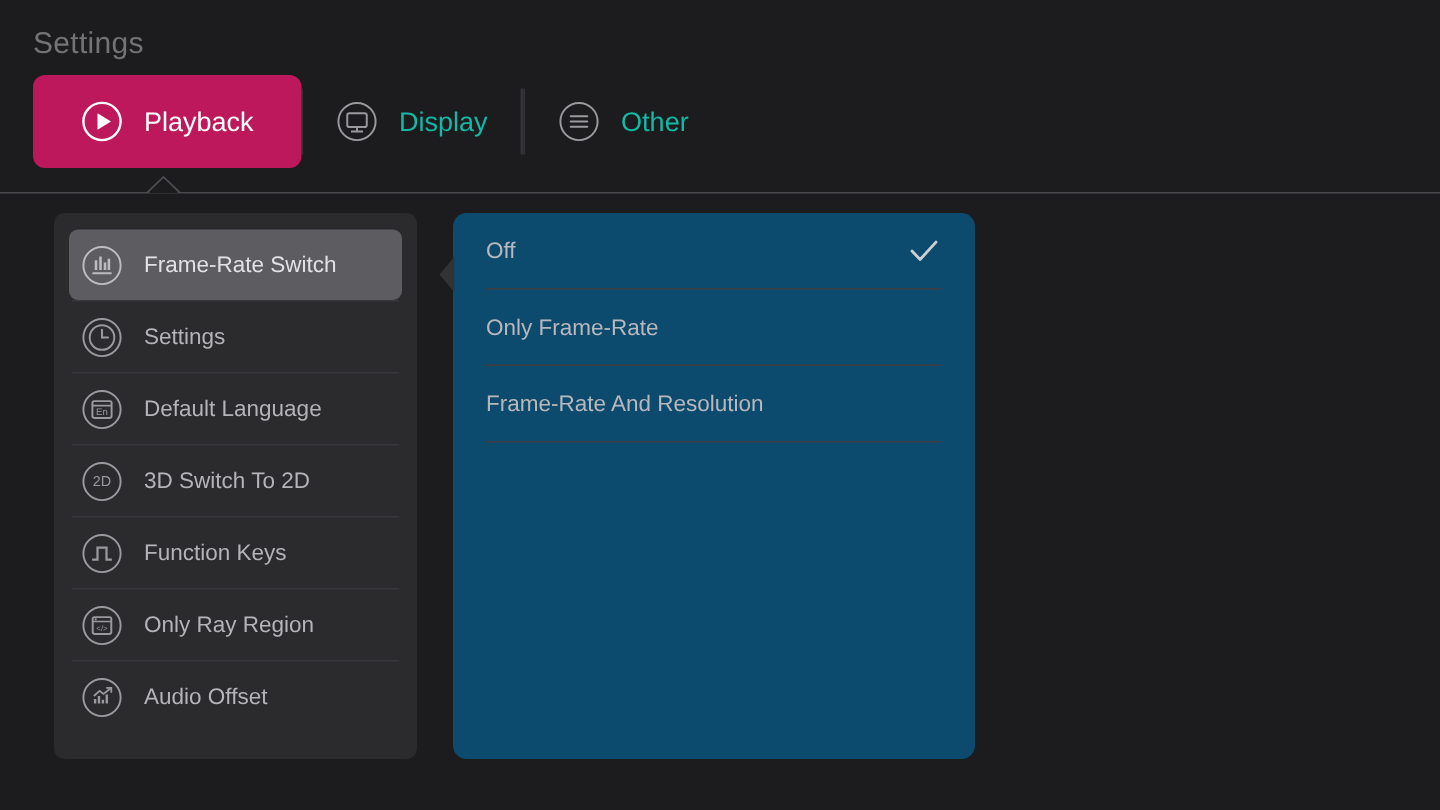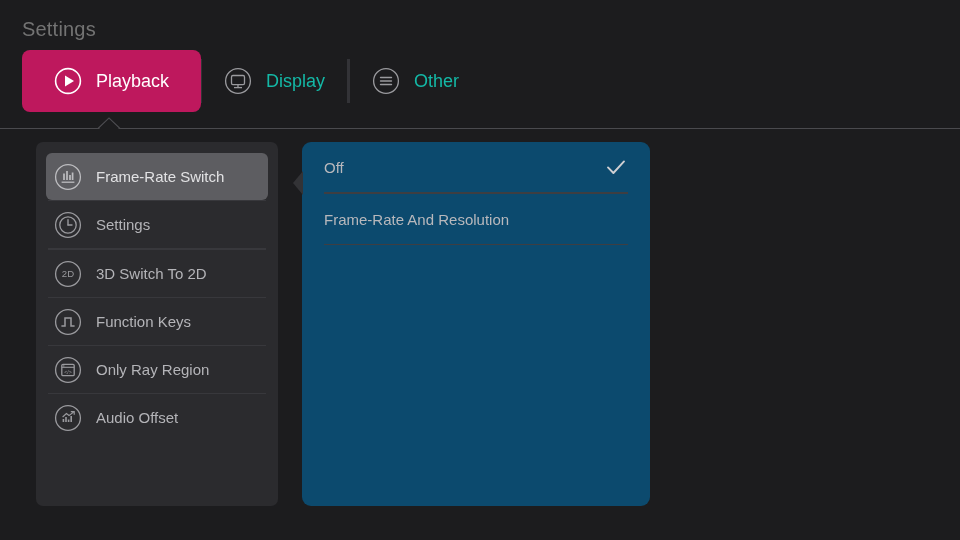--- a/index.html
+++ b/index.html
@@ -226,20 +226,31 @@
           <svg width="28" height="28" viewBox="0 0 28 28">
             <circle cx="14" cy="14" r="12.4" fill="none" stroke="#9a9a9e" stroke-width="1.3"></circle>
             <circle cx="14" cy="14" r="8.2" fill="none" stroke="#9a9a9e" stroke-width="1.3"></circle>
             <line x1="14" y1="14" x2="14" y2="8.8" stroke="#9a9a9e" stroke-width="1.4" stroke-linecap="round"></line>
             <line x1="14" y1="14" x2="18" y2="14" stroke="#9a9a9e" stroke-width="1.4" stroke-linecap="round"></line>
           </svg>
         </span>
         <span class="side-label">Settings</span>
       </div>
       <div class="side-sep"></div>
+      <div class="side-item">
+        <span class="side-icon">
+          <svg width="28" height="28" viewBox="0 0 28 28">
+            <circle cx="14" cy="14" r="12.4" fill="none" stroke="#9a9a9e" stroke-width="1.3"></circle>
+            <rect x="7.6" y="8.4" width="12.8" height="11.2" rx="1.2" fill="none" stroke="#9a9a9e" stroke-width="1.3"></rect>
+            <line x1="7.6" y1="11.4" x2="20.4" y2="11.4" stroke="#9a9a9e" stroke-width="1.1"></line>
+            <text x="14" y="17.8" font-family="Liberation Sans, sans-serif" font-size="6.4" fill="#9a9a9e" text-anchor="middle">En</text>
+          </svg>
+        </span>
+        <span class="side-label">Default Language</span>
+      </div>
       <div class="side-sep"></div>
       <div class="side-item">
         <span class="side-icon">
           <svg width="28" height="28" viewBox="0 0 28 28">
             <circle cx="14" cy="14" r="12.4" fill="none" stroke="#9a9a9e" stroke-width="1.3"></circle>
             <text x="14" y="17.3" font-family="Liberation Sans, sans-serif" font-size="9.6" fill="#9a9a9e" text-anchor="middle">2D</text>
           </svg>
         </span>
         <span class="side-label">3D Switch To 2D</span>
       </div>
@@ -292,20 +303,28 @@
     <div id="options-list">
         <div class="opt-item">
           <span class="opt-label">Off</span>
           <span class="opt-check">
             <svg width="24" height="24" viewBox="0 0 24 24">
               <path d="M4 12.4 L9.4 18 L20 6.4" fill="none" stroke="#cfcfd2" stroke-width="1.9" stroke-linecap="round" stroke-linejoin="round"></path>
             </svg>
           </span>
         </div>
         <div class="opt-sep"></div>
+        <div class="opt-item">
+          <span class="opt-label">Only Frame-Rate</span>
+          <span class="opt-check hidden">
+            <svg width="24" height="24" viewBox="0 0 24 24">
+              <path d="M4 12.4 L9.4 18 L20 6.4" fill="none" stroke="#cfcfd2" stroke-width="1.9" stroke-linecap="round" stroke-linejoin="round"></path>
+            </svg>
+          </span>
+        </div>
         <div class="opt-sep"></div>
         <div class="opt-item">
           <span class="opt-label">Frame-Rate And Resolution</span>
           <span class="opt-check hidden">
             <svg width="24" height="24" viewBox="0 0 24 24">
               <path d="M4 12.4 L9.4 18 L20 6.4" fill="none" stroke="#cfcfd2" stroke-width="1.9" stroke-linecap="round" stroke-linejoin="round"></path>
             </svg>
           </span>
         </div>
         <div class="opt-sep"></div>

